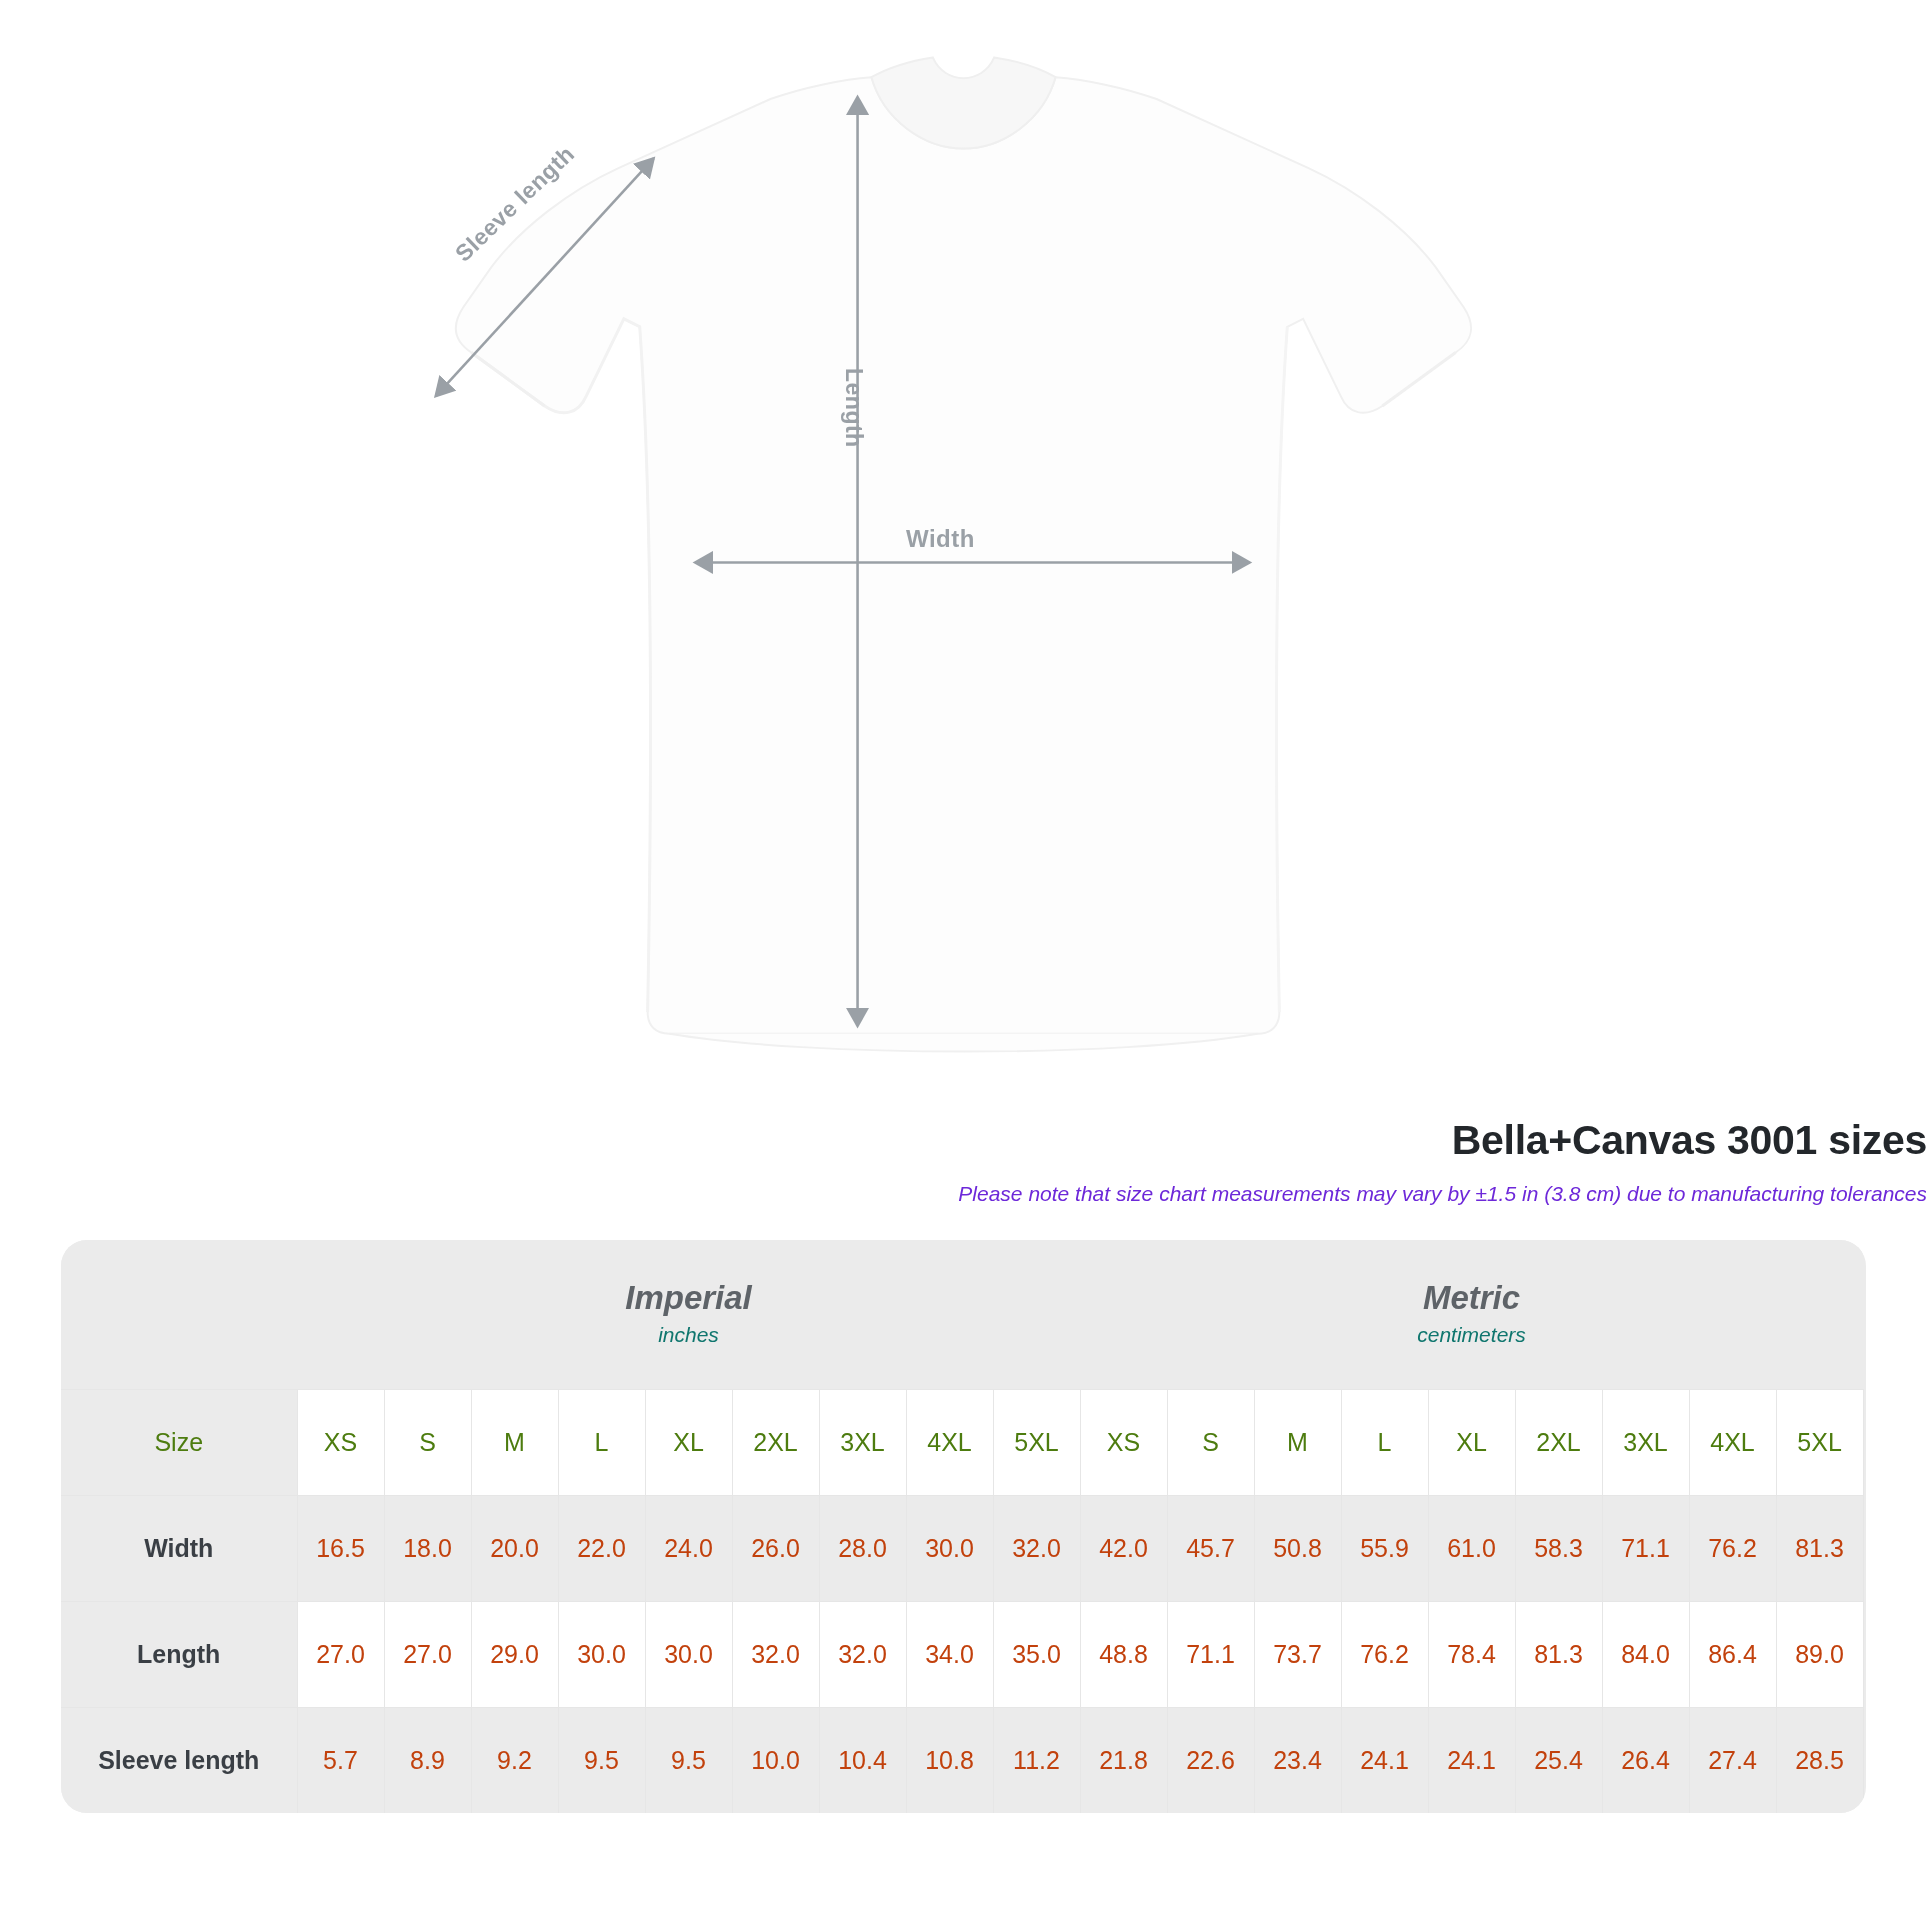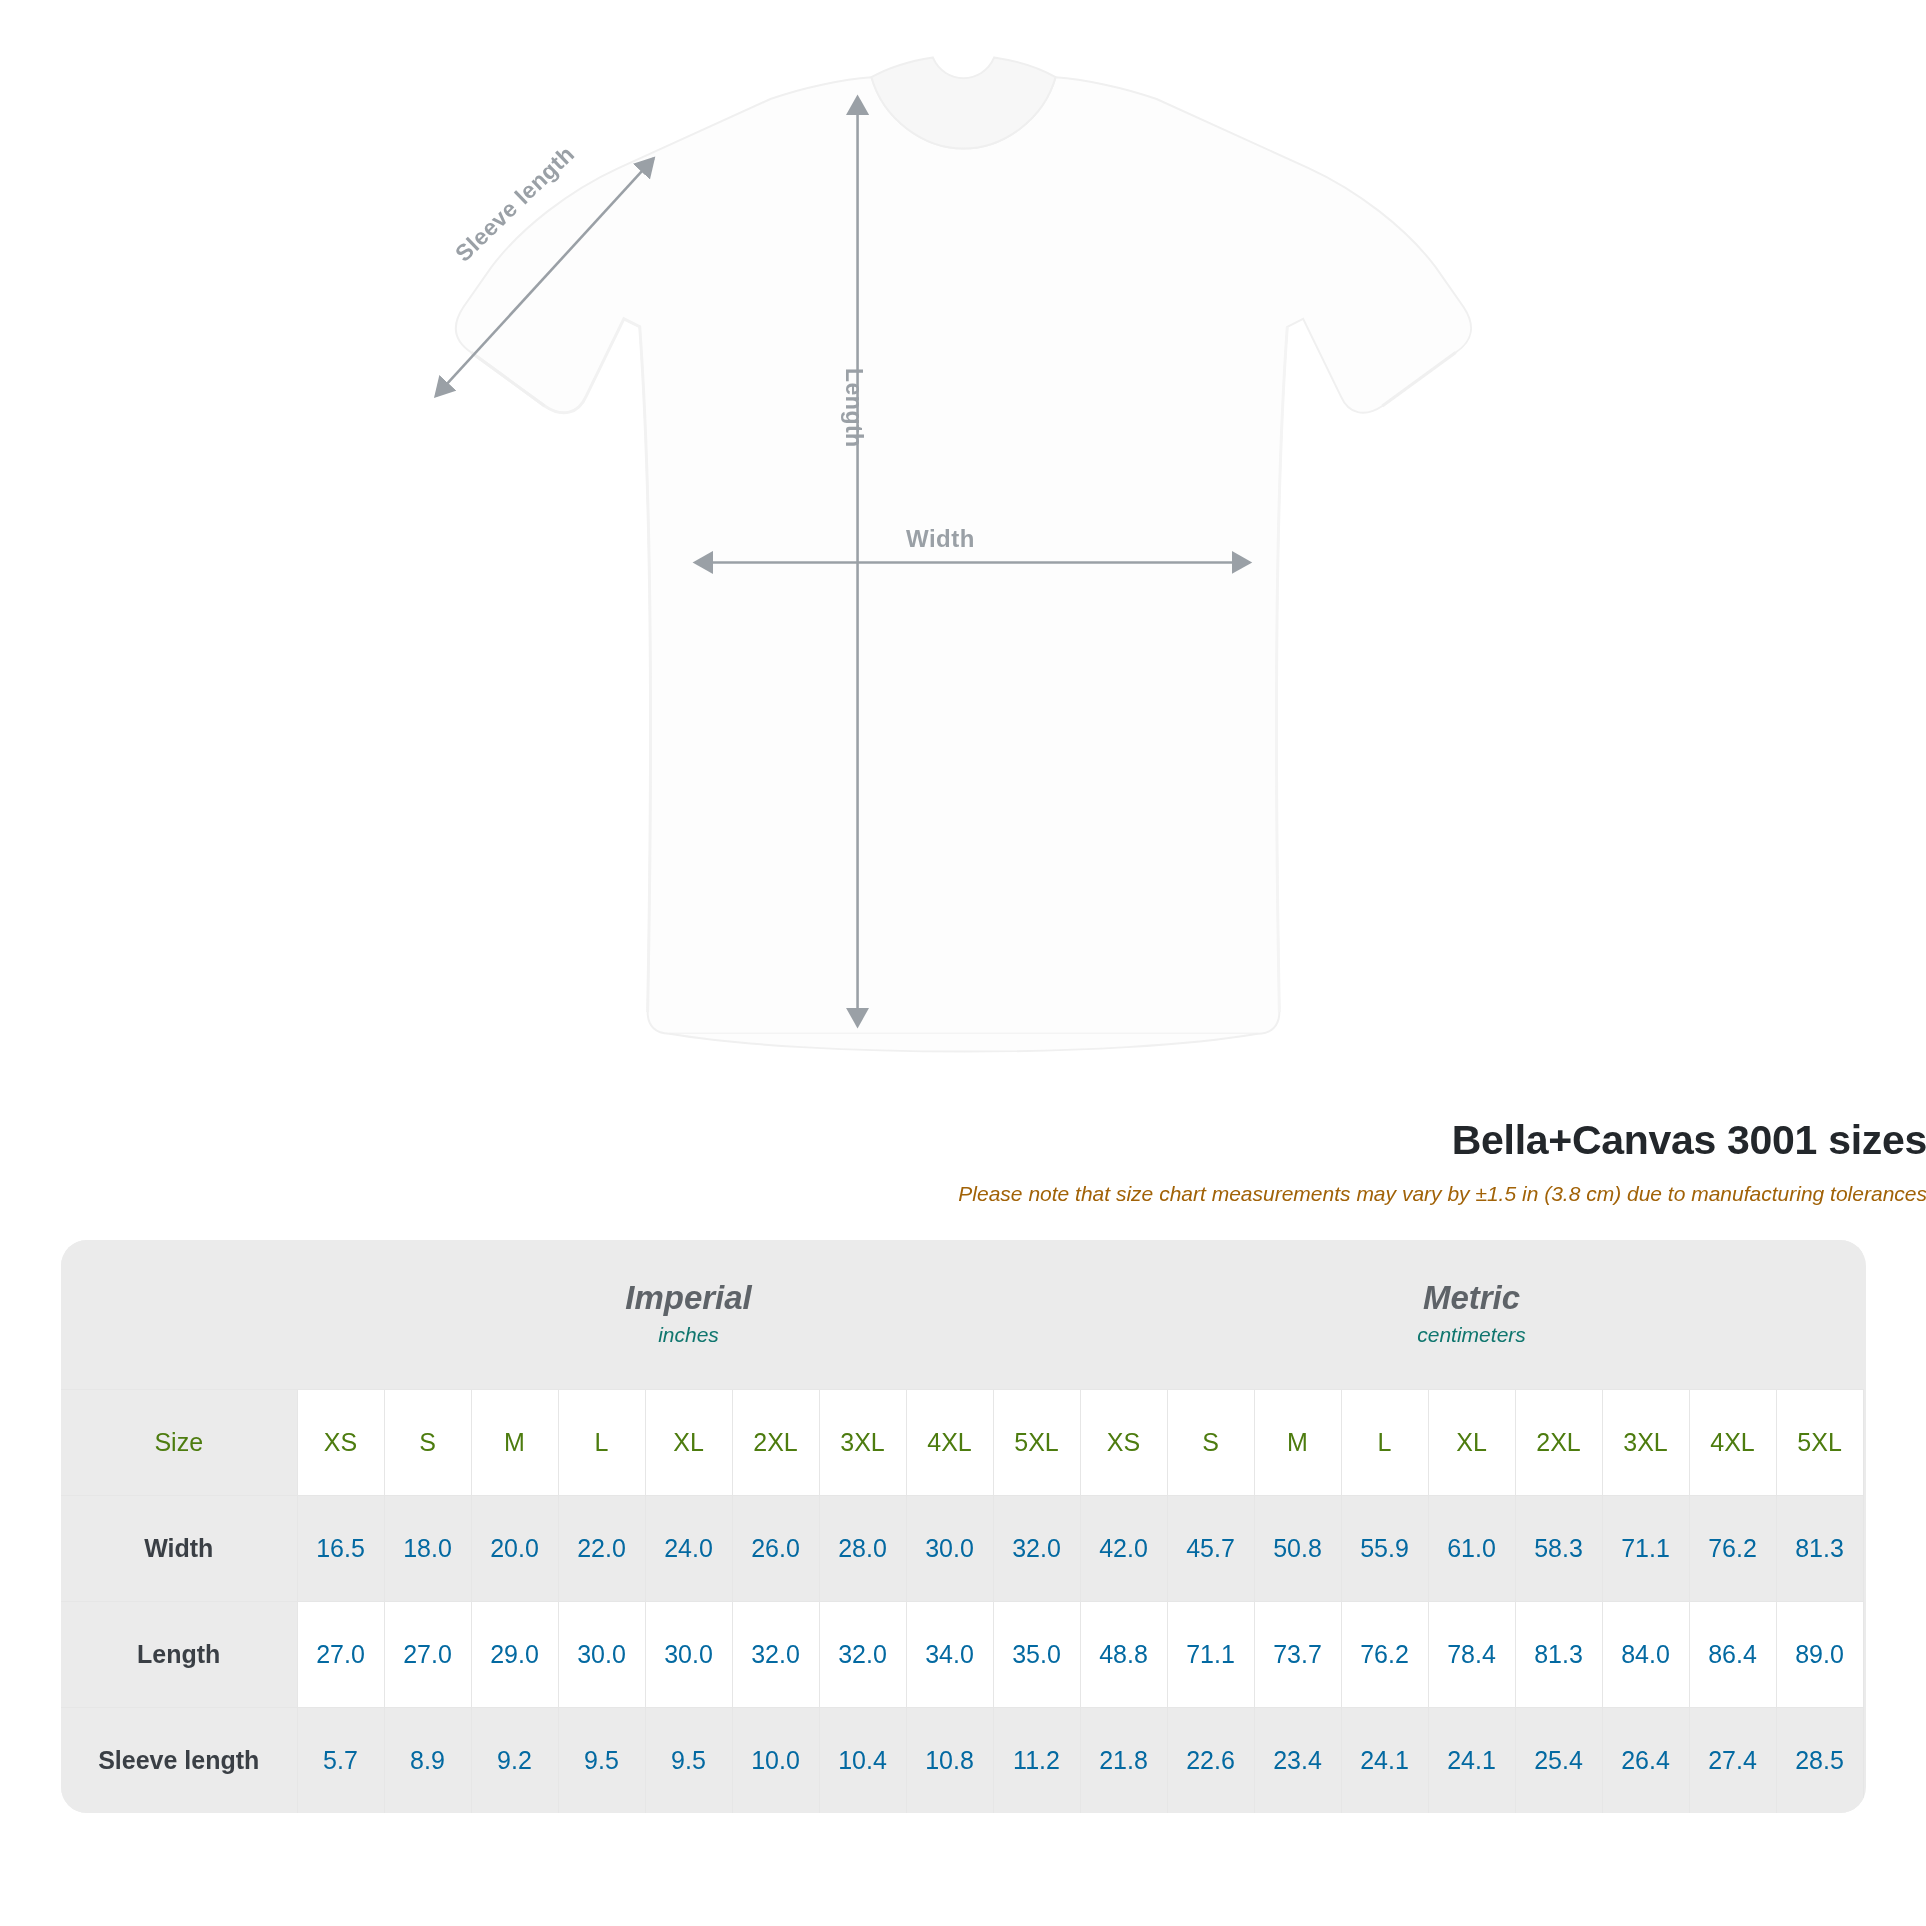--- a/index.html
+++ b/index.html
@@ -63,21 +63,21 @@
   .chart-title {
     font-size: 41px;
     font-weight: bold;
     color: #23272b;
     margin: 0 0 18px 0;
     letter-spacing: -0.3px;
   }
   .chart-note {
     font-size: 21px;
     font-style: italic;
-    color: #a16207;
+    color: #6d28d9;
     margin: 0;
   }
 
   
   .table-wrap {
     margin: 34px 61px 0 61px;
     border-radius: 26px;
     overflow: hidden;
     background: #ebebeb;
   }
@@ -120,21 +120,21 @@
     border: 1px solid #e6e6e6;
   }
   .head-row td.rowhead {
     background: #ebebeb;
     border-left: none;
   }
 
   .data-row td {
     height: 103px;
     font-size: 25px;
-    color: #0369a1;
+    color: #c2410c;
     border: 1px solid #e6e6e6;
   }
   .data-row.odd td { background: #ebebeb; }
   .data-row.even td { background: #ffffff; }
   .data-row td.rowhead {
     background: #ebebeb;
     font-weight: bold;
     color: #3a3f45;
     font-size: 25px;
     border-left: none;

